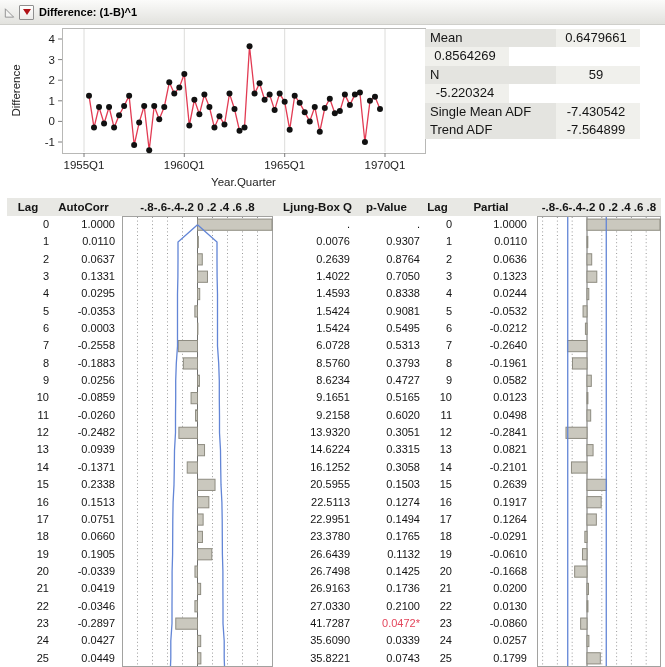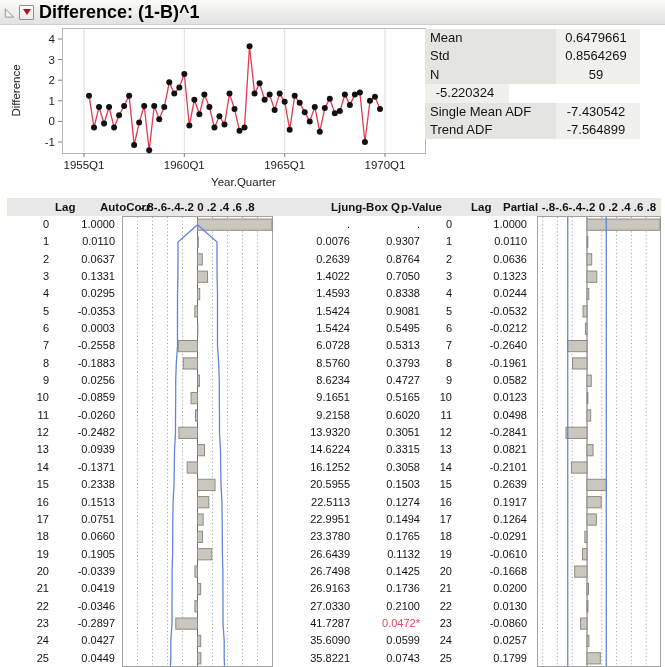--- a/index.html
+++ b/index.html
@@ -22,37 +22,37 @@
     width:15px;height:15px;margin-left:3px;margin-right:5px;
     background:linear-gradient(#ffffff,#ececea);
     border:1px solid #8f8f8f;border-radius:1px;
     display:flex;align-items:center;justify-content:center;cursor:pointer;
     box-sizing:border-box;
   }
   .menu-btn .tri{
     width:0;height:0;border-left:4px solid transparent;border-right:4px solid transparent;
     border-top:6px solid #b01116;
   }
-  .title-text{font-size:18px;font-weight:bold;color:#000;}
+  .title-text{font-size:11px;font-weight:bold;color:#000;}
   
   .stats{position:absolute;left:425px;top:29px;font-size:13px;}
   .stats .srow{display:flex;height:18.4px;line-height:18.4px;}
   .stats .slabel{width:131px;background:#e4e4e0;padding-left:5px;box-sizing:border-box;}
   .stats .svalue{width:84px;background:#f0f0ec;text-align:center;padding-right:4px;box-sizing:border-box;}
   
   .lag-header,.lag-rows{
     position:absolute;left:7px;width:654px;
     display:grid;
     grid-template-columns:45px 66px 4px 151px 10px 70px 70px 32px 75px 7px 124px;
   }
   .lag-header{
     top:198px;height:18px;background:#e8e8e4;
     font-size:11.5px;font-weight:bold;line-height:18px;
   }
-  .lag-header .h{text-align:left;padding-right:3px;white-space:nowrap;padding-left:48px;}
+  .lag-header .h{text-align:center;padding-right:3px;white-space:nowrap;}
   .lag-header .hc{text-align:center;padding:0;letter-spacing:0px;}
   .lag-rows{top:216px;grid-auto-rows:17.346px;font-size:11px;}
   .lag-rows .c{text-align:right;padding-right:3px;line-height:17.346px;white-space:nowrap;}
   .lag-rows .sig{color:#e3465c;}
   .chart-svg{position:absolute;top:216px;}
   #acf-svg{left:122px;}
   #pacf-svg{left:537px;}
   #ts-svg{position:absolute;left:0;top:24px;}
 </style>
 </head>
@@ -157,21 +157,20 @@
     <circle cx="374.969" cy="72.68" r="3" fill="#111111"></circle>
     <circle cx="379.98600000000005" cy="85.04" r="3" fill="#111111"></circle>
   </svg>
 
 <div class="stats" id="stats">
     <div class="srow">
       <div class="slabel">Mean</div>
       <div class="svalue">0.6479661</div>
     </div>
     <div class="srow">
-      <div class="slabel">Std</div>
       <div class="svalue">0.8564269</div>
     </div>
     <div class="srow">
       <div class="slabel">N</div>
       <div class="svalue">59</div>
     </div>
     <div class="srow">
       <div class="svalue">-5.220324</div>
     </div>
     <div class="srow">
@@ -462,21 +461,21 @@
     <div class="c">23</div>
     <div class="c">-0.0860</div>
     <div></div>
     <div></div>
     <div class="c">24</div>
     <div class="c">0.0427</div>
     <div></div>
     <div></div>
     <div></div>
     <div class="c">35.6090</div>
-    <div class="c">0.0599</div>
+    <div class="c">0.0339</div>
     <div class="c">24</div>
     <div class="c">0.0257</div>
     <div></div>
     <div></div>
     <div class="c">25</div>
     <div class="c">0.0449</div>
     <div></div>
     <div></div>
     <div></div>
     <div class="c">35.8221</div>

